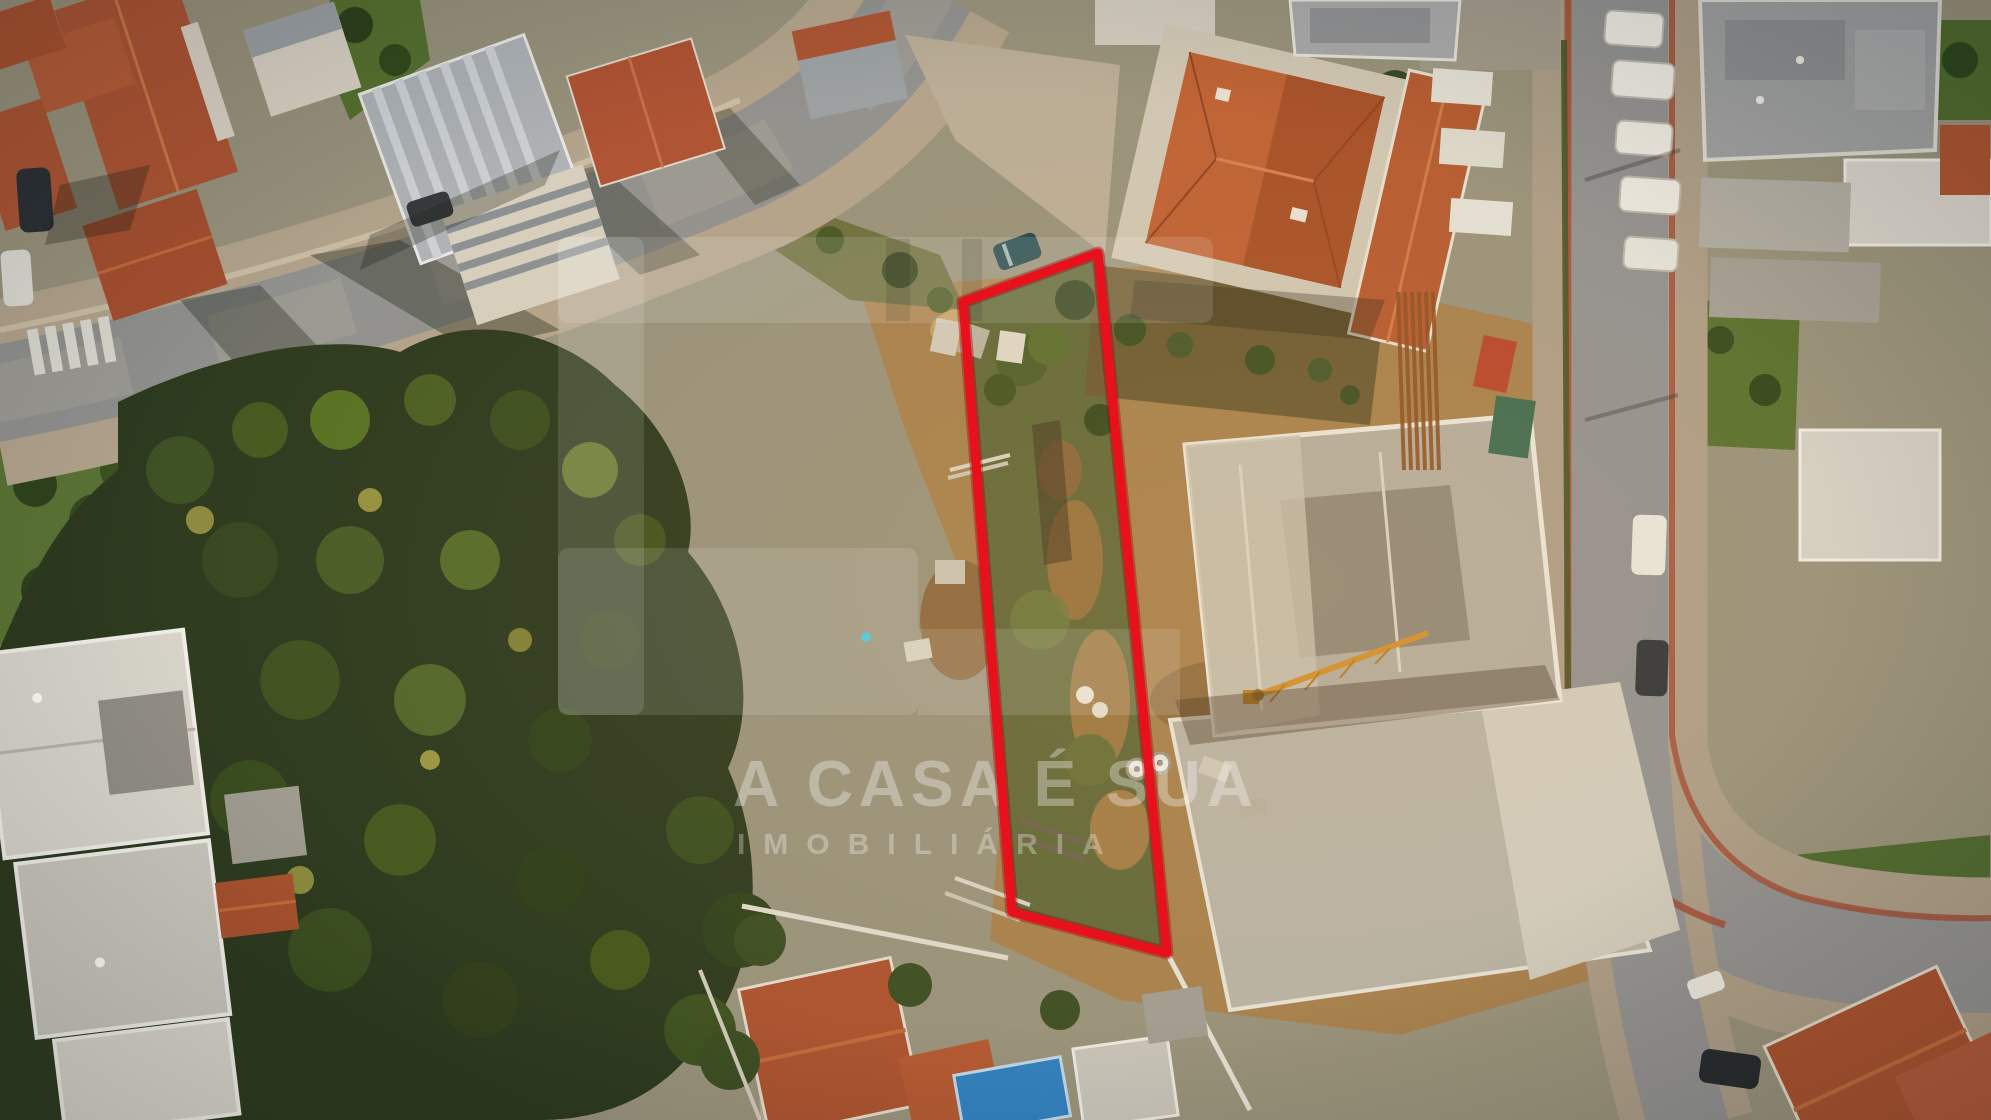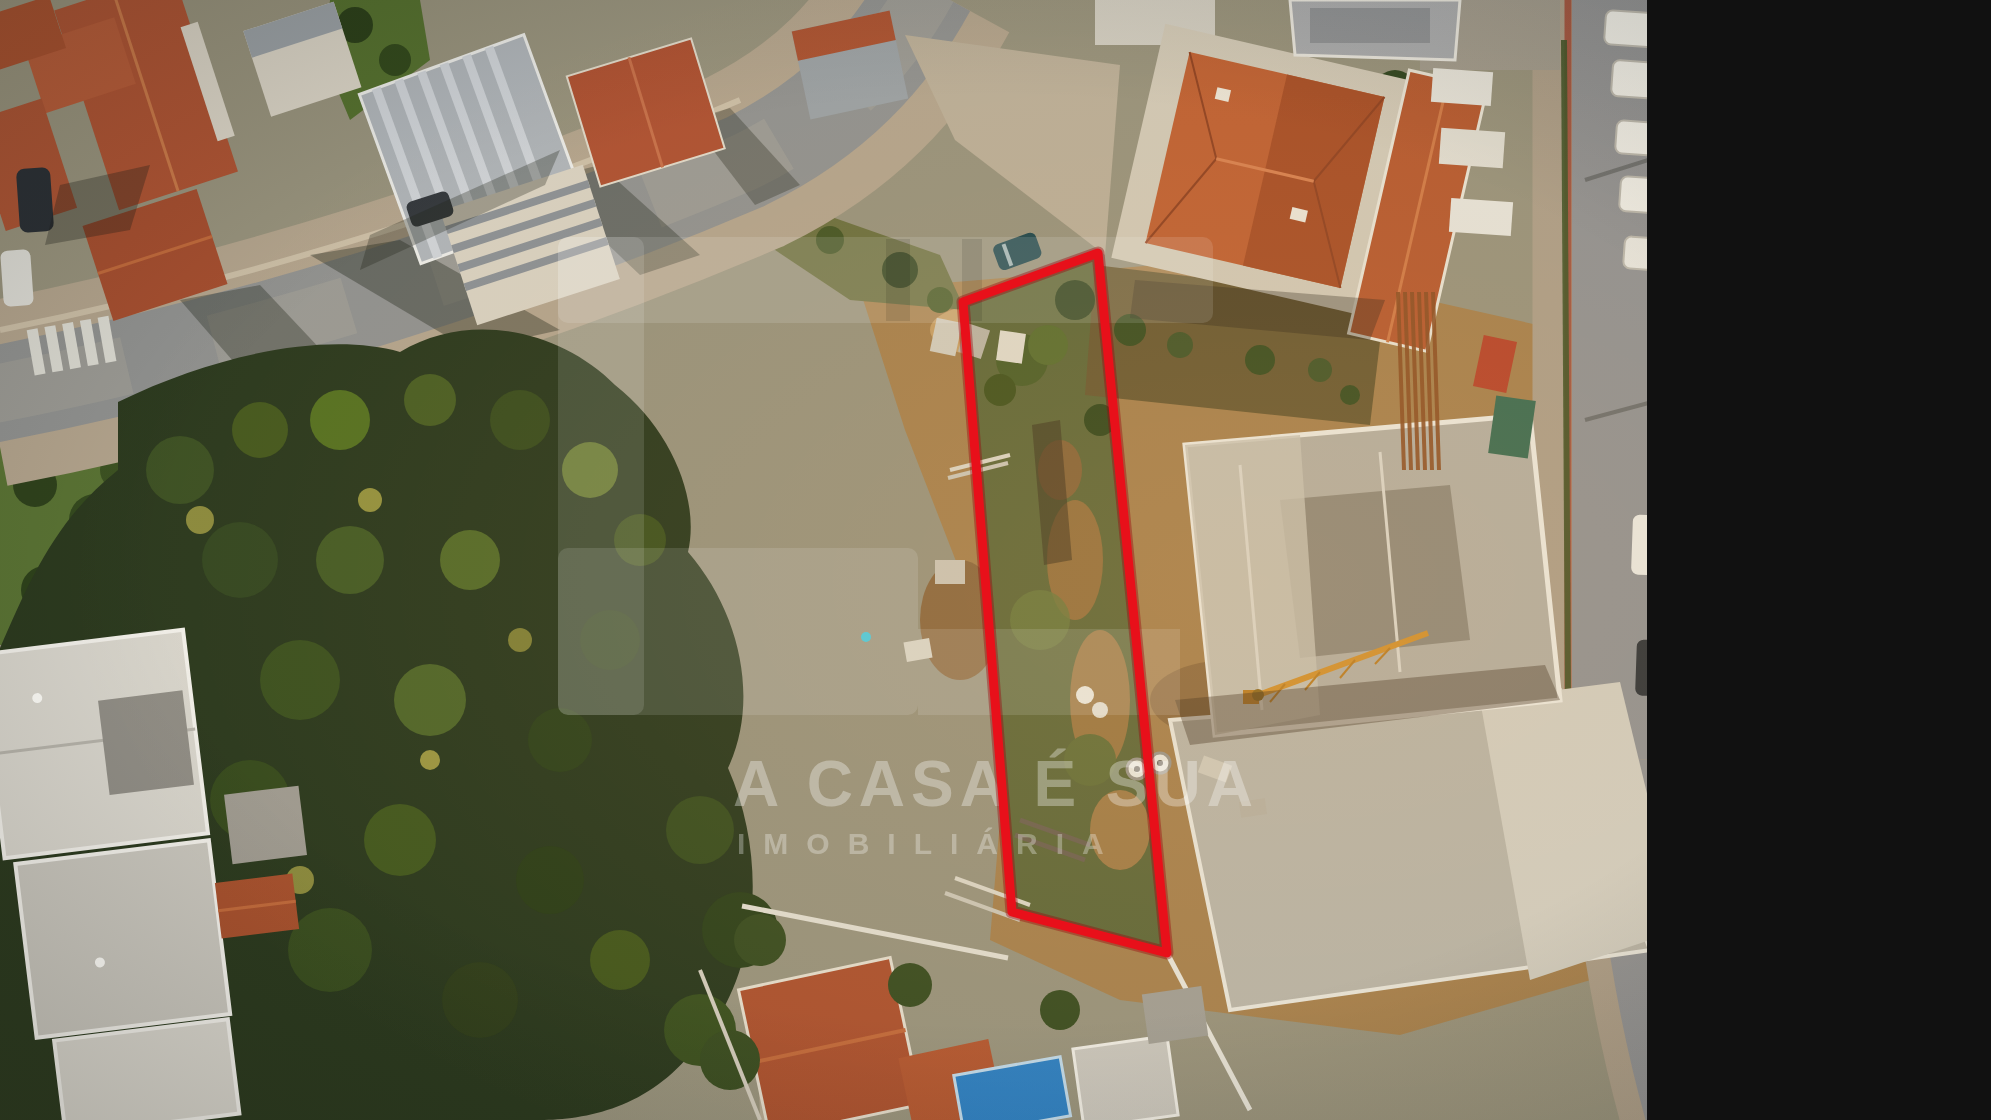--- a/index.html
+++ b/index.html
@@ -1,16 +1,16 @@
 <!DOCTYPE html>
 <html><head>
 <meta charset="utf-8">
 <style>
   html,body{margin:0;padding:0;background:#111;}
-  .stage{position:relative;width:1647px;height:1120px;overflow:hidden;background:#fde047;}
+  .stage{position:relative;width:1991px;height:1120px;overflow:hidden;background:#fde047;}
   svg{display:block;}
   .w-brand{font-family:"Liberation Sans",sans-serif;font-weight:bold;font-size:64px;letter-spacing:6px;fill:#ffffff;opacity:.33;}
   .w-tag{font-family:"Liberation Sans",sans-serif;font-weight:bold;font-size:30px;letter-spacing:18px;fill:#ffffff;opacity:.30;}
   .emblem{fill:#ffffff;opacity:.12;}
   .seam{fill:rgba(0,0,0,.10);}
 </style>
 </head>
 <body>
 
 <div class="stage">

